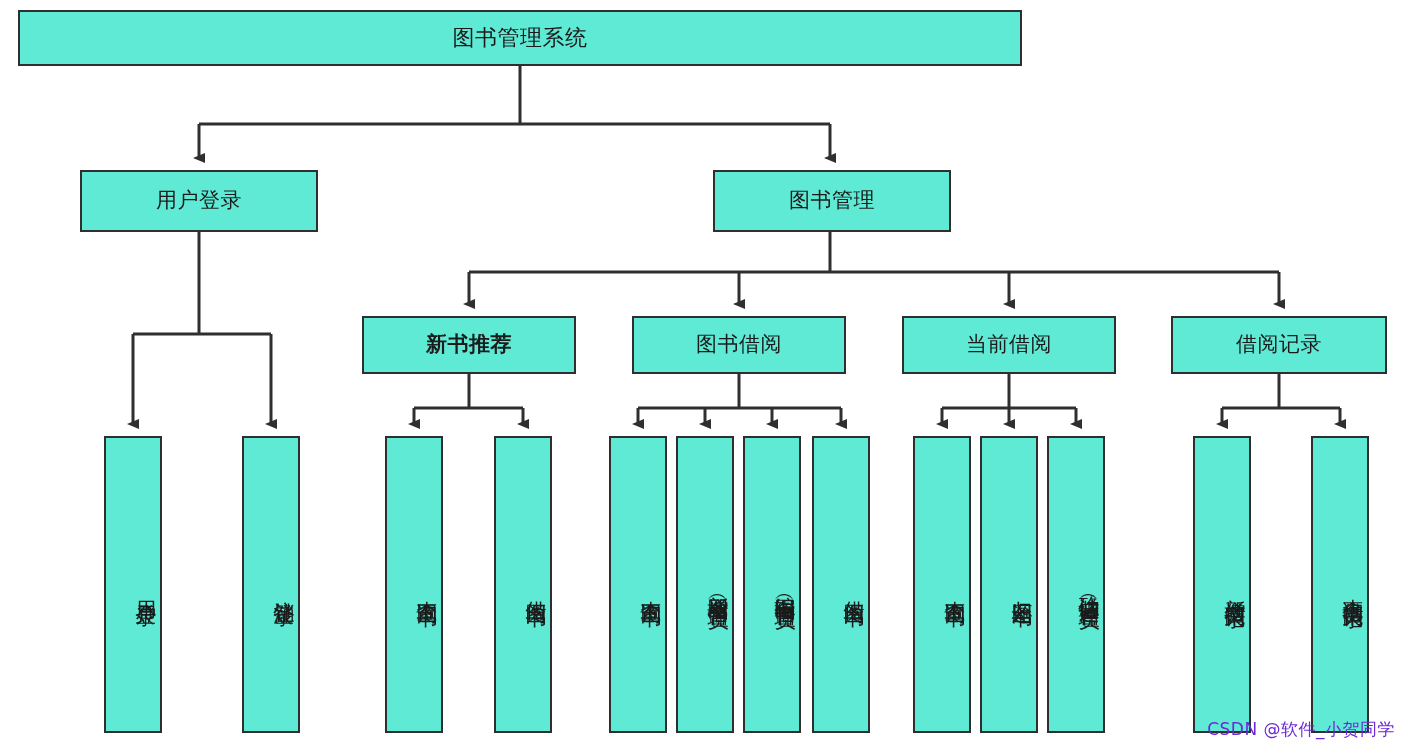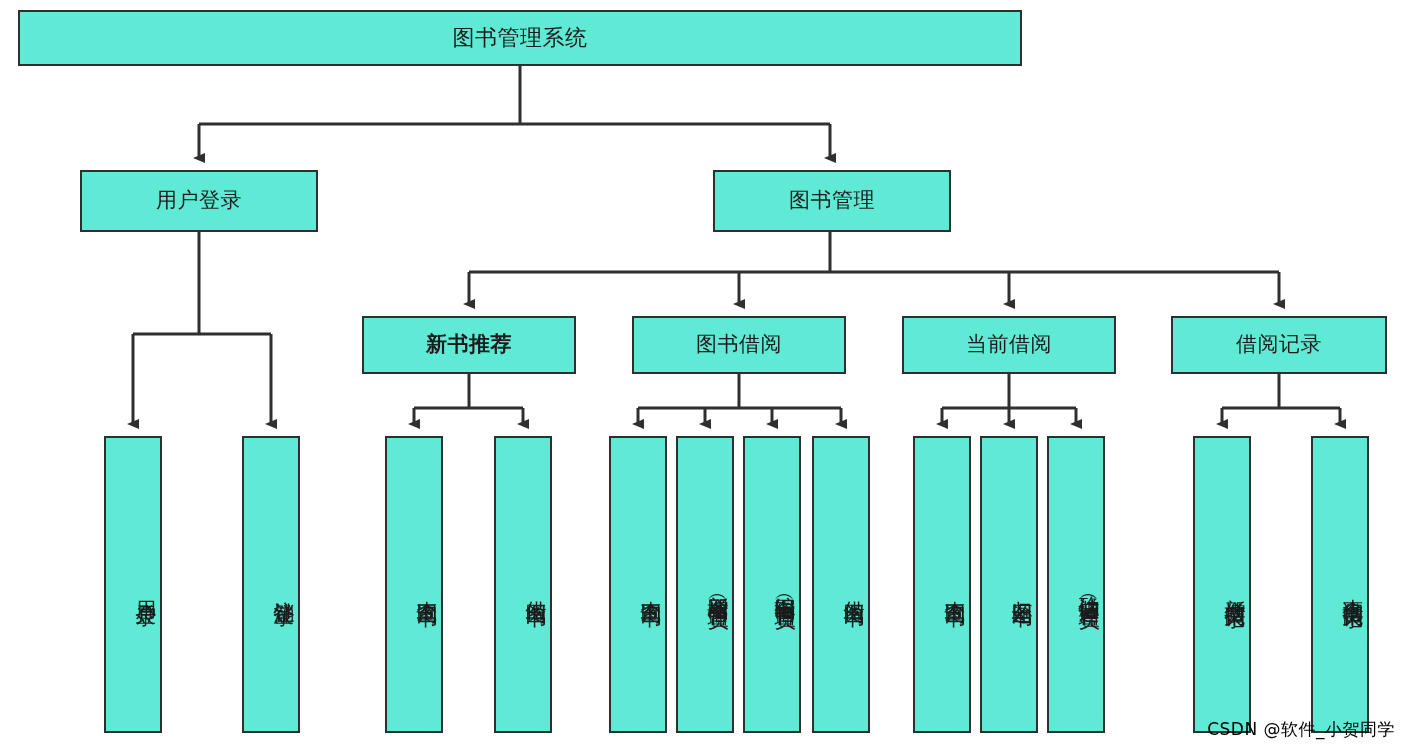--- a/index.html
+++ b/index.html
@@ -55,21 +55,21 @@
   .node.vert .vlabel {
     writing-mode: vertical-rl;
     text-orientation: upright;
     display: block;
   }
   .watermark {
     position: absolute;
     right: 10px;
     bottom: 6px;
     font-size: 17px;
-    color: #000000;
+    color: #6d28d9;
     letter-spacing: 0.5px;
     white-space: nowrap;
     margin-left: 48px;
   }
 </style>
 </head>
 <body>
 
 <div id="canvas">
 

